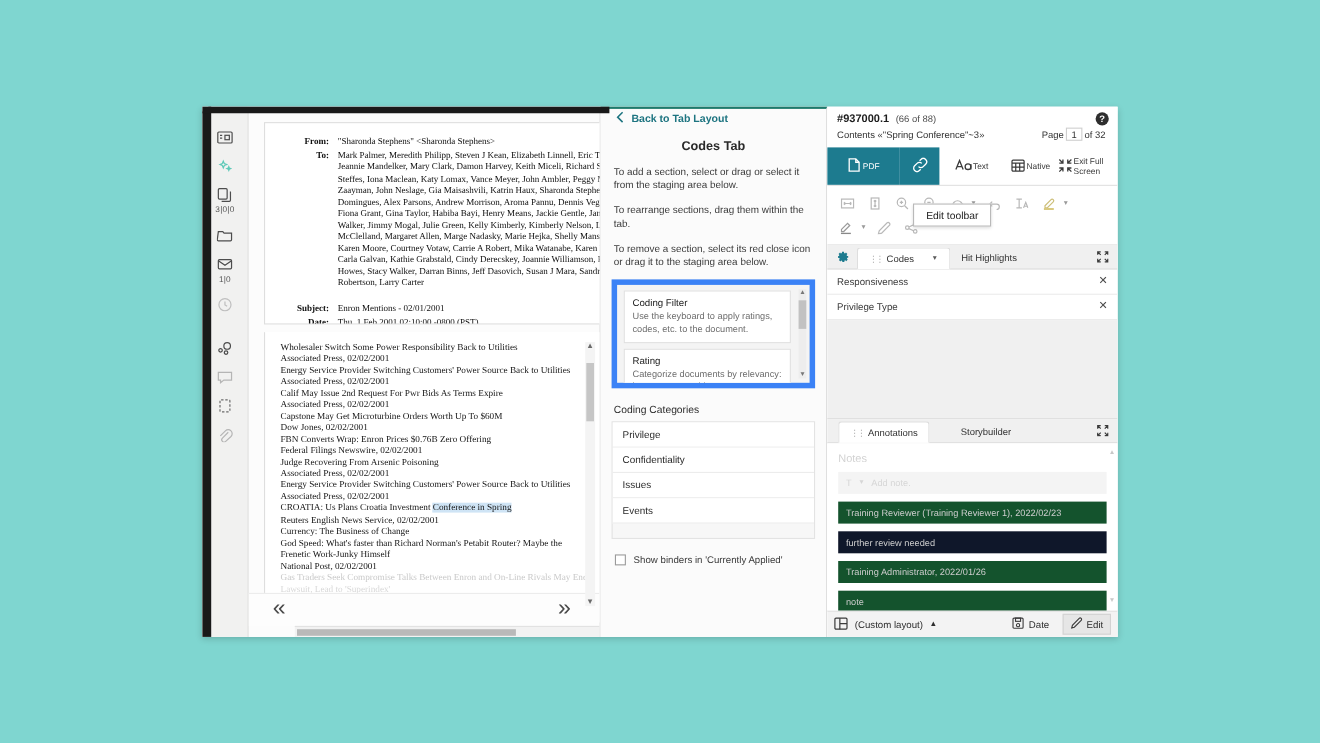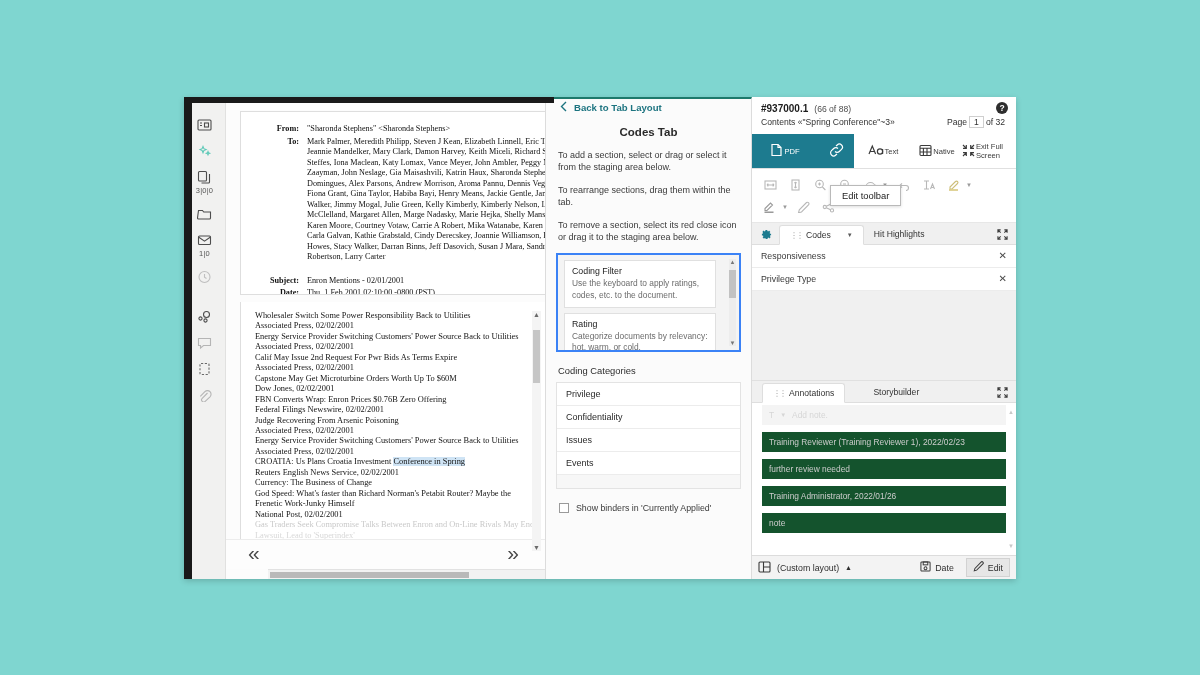--- a/index.html
+++ b/index.html
@@ -105,21 +105,21 @@
   .back-link {
     display: flex; align-items: center; gap: 7px;
     padding: 2px 0 10px 14px; font-size: 9.6px; color: #1d7480;
     font-weight: 600; cursor: pointer;
   }
   .mid-title { text-align: center; font-size: 11.5px; font-weight: 700;
     color: #2a2a2a; margin: 2px 0 11px; }
   .mid-p { font-size: 9px; color: #3b3b3b; line-height: 1.38;
     padding: 0 12px; margin-bottom: 10px; }
   .stage-box {
-    margin: 4px 10px 0; background: #f4f4f4; border: 2px solid #3b82f6;
+    margin: 4px 10px 0; background: #f4f4f4; border: 5px solid #3b82f6;
     height: 99px; padding: 5px 6px; position: relative; overflow: hidden;
   }
   .stage-card {
     background: #fff; border: 1px solid #e0e0e0; padding: 5px 7px 6px;
     margin-bottom: 5px; width: 152px;
   }
   .sc-title { font-size: 8.8px; color: #222; margin-bottom: 2px; }
   .sc-desc { font-size: 8.4px; color: #6c6c6c; line-height: 1.32; }
   .stage-scroll { position: absolute; right: 3px; top: 4px; bottom: 4px;
     width: 7px; background: #ededed; }
@@ -202,21 +202,21 @@
     border-bottom: 1px solid #e0e0e0; }
 
   .ann-body { position: relative; background: #fff; height: 152px;
     overflow: hidden; }
   .ann-notes { font-size: 10px; color: #d2d2d2; padding: 9px 10px 4px; }
   .ann-input { display: flex; align-items: center; gap: 6px;
     margin: 2px 10px 0; padding: 5px 7px; background: #f4f4f4;
     color: #d6d6d6; font-size: 8.4px; }
   .ann-entry { margin: 7px 10px 0; padding: 5px 7px; background: #14532d;
     color: #cdcdcd; font-size: 8.4px; }
-  .ann-entry.plain { background: #14532d; }
+  .ann-entry.plain { background: #0f172a; }
   .ann-scroll { position: absolute; right: 2px; top: 6px; bottom: 6px;
     width: 6px; }
   .ann-scroll .ar { position: absolute; left: 0; width: 6px; font-size: 6px;
     color: #c8c8c8; text-align: center; }
 
   .bottom-bar { height: 24px; background: #f3f3f3; border-top: 1px solid #dcdcdc;
     display: flex; align-items: center; padding: 0 6px; gap: 6px; }
   .bb-layout { display: flex; align-items: center; gap: 6px;
     font-size: 8.8px; color: #2e2e2e; cursor: pointer; }
   .bb-spacer { flex: 1 1 auto; }
@@ -613,20 +613,21 @@
       </div>
       <div class="ptab-spacer"></div>
       <div class="expand-ico">
         <svg width="11" height="11" viewBox="0 0 12 12" fill="none" stroke="#3b3b3b" stroke-width="1.2">
             <path d="M1 1l3 3M1 4V1h3M11 1L8 4M11 4V1H8M1 11l3-3M1 8v3h3M11 11L8 8M11 8v3H8"></path>
           </svg>
       </div>
     </div>
 
     <div class="ann-body">
+      <div class="ann-notes">Notes</div>
       <div class="ann-input">
         <span>T</span>
         <span style="font-size:6px">▼</span>
         <span>Add note.</span>
       </div>
       <div id="ann-entries">
           <div class="ann-entry">Training Reviewer (Training Reviewer 1), 2022/02/23</div>
           <div class="ann-entry plain">further review needed</div>
           <div class="ann-entry">Training Administrator, 2022/01/26</div>
           <div class="ann-entry">note</div>

